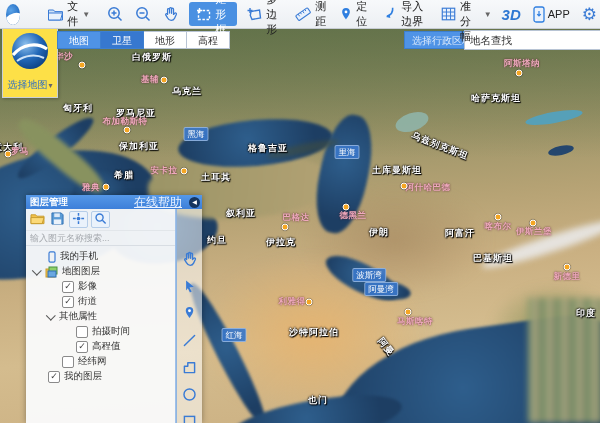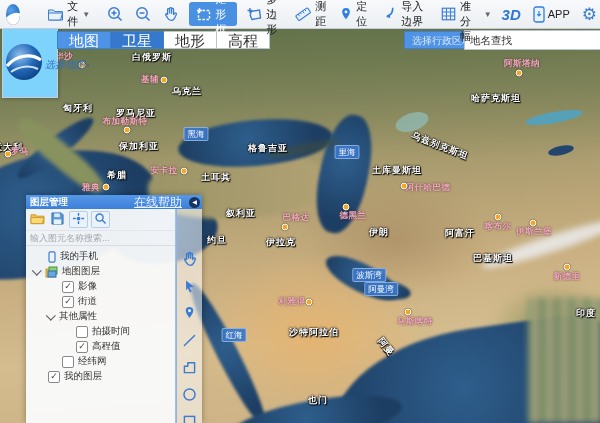--- a/index.html
+++ b/index.html
@@ -38,25 +38,25 @@
   #labels-layer{position:absolute;inset:0;}
   .country-label{position:absolute;color:#fff;font-size:9px;font-weight:bold;letter-spacing:1px;white-space:nowrap;
     text-shadow:0 0 2px #000,0 0 2px #000,1px 1px 1px #000;transform:translate(-50%,-50%);}
   .city-label{position:absolute;color:#efa9bd;font-size:8.5px;font-weight:bold;white-space:nowrap;letter-spacing:.5px;
     text-shadow:0 0 2px rgba(70,25,35,.9);transform:translate(-50%,-50%);}
   .sea-label{position:absolute;background:rgba(58,118,200,.92);color:#fff;font-size:8.5px;line-height:12px;
     padding:0 3px;border-radius:2px;white-space:nowrap;border:1px solid rgba(255,255,255,.4);transform:translate(-50%,-50%);}
   .city-dot{position:absolute;width:5px;height:5px;border-radius:50%;background:#f5a623;border:1px solid #fff;
     box-shadow:0 0 1px rgba(0,0,0,.8);transform:translate(-50%,-50%);}
   
-  .select-map{position:absolute;left:2px;top:28px;width:54px;height:68px;background:#7dd3fc;border:1px solid #c8cfd8;
-    box-shadow:1px 1px 3px rgba(0,0,0,.25);z-index:30;display:flex;flex-direction:row;align-items:center;font-style:italic;}
+  .select-map{position:absolute;left:2px;top:28px;width:54px;height:68px;background:#fde047;border:1px solid #c8cfd8;
+    box-shadow:1px 1px 3px rgba(0,0,0,.25);z-index:30;display:flex;flex-direction:column;align-items:center;}
   .select-map-label{color:#2f6fc2;font-size:10px;margin-top:3px;white-space:nowrap;}
   .type-bar{position:absolute;left:57px;top:31px;z-index:30;display:flex;}
-  .type-btn{height:18px;line-height:18px;padding:0 11px;font-size:15px;background:#fff;color:#333;
+  .type-btn{height:18px;line-height:18px;padding:0 11px;font-size:10px;background:#fff;color:#333;
     border:1px solid #b8c4d4;border-left:none;cursor:pointer;white-space:nowrap;}
   .type-btn:first-child{border-left:1px solid #b8c4d4;}
   .type-btn.blue{background:#4f93e6;color:#fff;border-color:#3d7fd0;}
   .type-btn.blue.sel{background:#3778cf;}
   .type-btn.wide{margin-left:6px;border-left:1px solid #b8c4d4;padding:0 17px;}
   .region-btn{position:absolute;left:404px;top:31px;height:18px;line-height:18px;padding:0 7px;z-index:30;
     background:#4f93e6;color:#dcе9fa;color:#d9e8fb;font-size:10px;border:1px solid #3d7fd0;cursor:pointer;white-space:nowrap;}
   .place-search{position:absolute;left:464px;top:30px;width:133px;height:18px;z-index:30;border:1px solid #b8c4d4;
     background:#fff;font-size:10.5px;padding:0 5px;color:#222;}
   .place-search::placeholder{color:#333;opacity:1;}
@@ -118,21 +118,21 @@
   <div class="geo caucasus"></div>
   <div class="geo br-artifact"></div>
   <div id="labels-layer">
       <span class="country-label" style="left: 44px; top: 36px;">波兰</span>
       <span class="country-label" style="left: 152px; top: 29px;">白俄罗斯</span>
       <span class="country-label" style="left: 187px; top: 63px;">乌克兰</span>
       <span class="country-label" style="left: 78px; top: 80px;">匈牙利</span>
       <span class="country-label" style="left: 136px; top: 85px;">罗马尼亚</span>
       <span class="country-label" style="left: 139px; top: 118px;">保加利亚</span>
       <span class="country-label" style="left: 8px; top: 119px;">意大利</span>
-      <span class="country-label" style="left: 102px; top: 147px; padding-left: 30px;">希腊</span>
+      <span class="country-label" style="left: 109px; top: 147px; padding-left: 30px;">希腊</span>
       <span class="country-label" style="left: 268px; top: 120px;">格鲁吉亚</span>
       <span class="country-label" style="left: 216px; top: 149px;">土耳其</span>
       <span class="country-label" style="left: 241px; top: 185px;">叙利亚</span>
       <span class="country-label" style="left: 217px; top: 212px;">约旦</span>
       <span class="country-label" style="left: 281px; top: 214px;">伊拉克</span>
       <span class="country-label" style="left: 379px; top: 204px;">伊朗</span>
       <span class="country-label" style="left: 496px; top: 70px;">哈萨克斯坦</span>
       <span class="country-label" style="left: 397px; top: 142px;">土库曼斯坦</span>
       <span class="country-label" style="left: 440px; top: 118px; transform: translate(-50%, -50%) rotate(21deg);">乌兹别克斯坦</span>
       <span class="country-label" style="left: 460px; top: 205px;">阿富汗</span>

